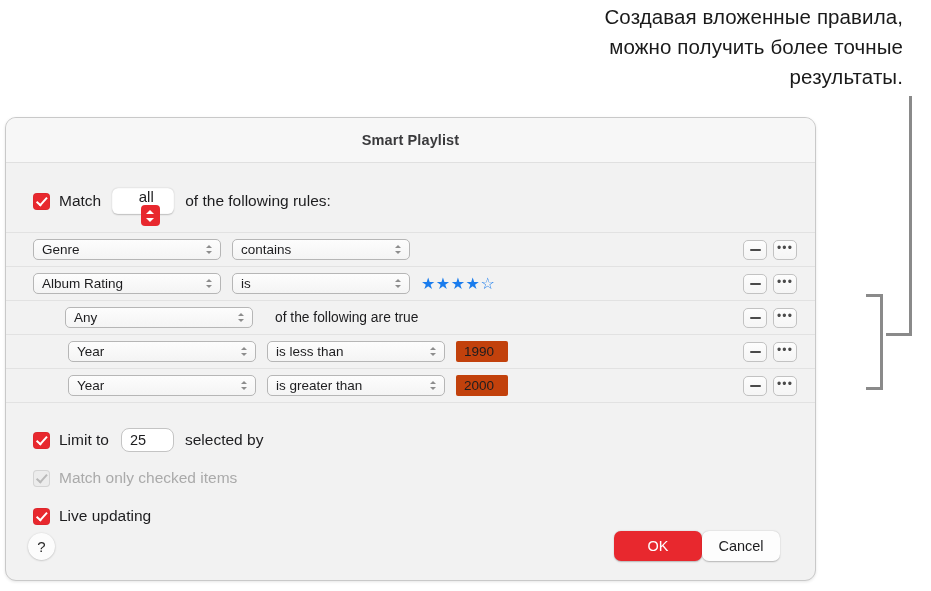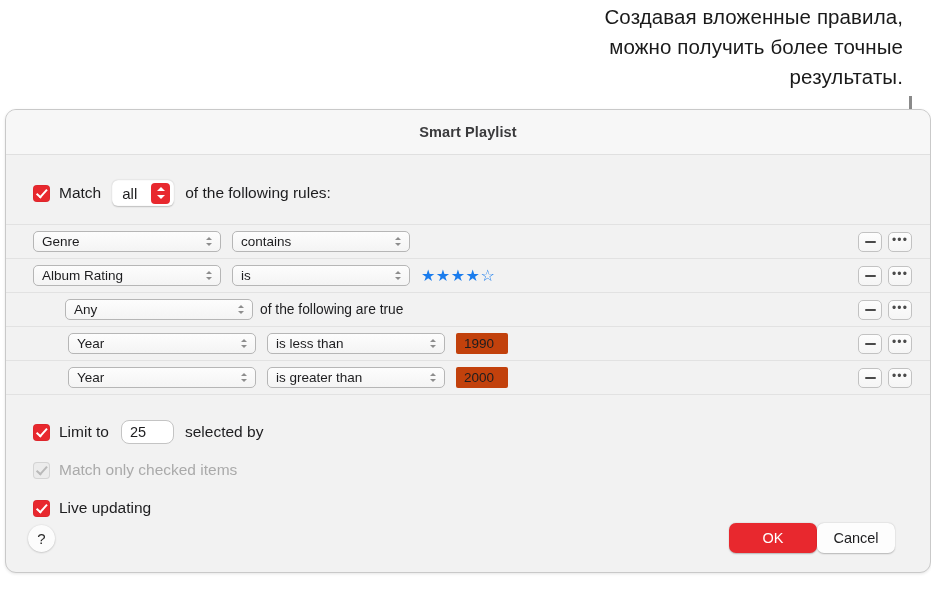--- a/index.html
+++ b/index.html
@@ -68,22 +68,22 @@
     top: 387px;
     width: 17px;
     height: 3px;
     background: #8a8a8a;
   }
 
   
   .dialog {
     position: absolute;
     left: 5px;
-    top: 109px;
-    width: 926px;
+    top: 117px;
+    width: 811px;
     height: 464px;
     background: #f2f2f2;
     border: 1px solid #c9c9c9;
     border-radius: 11px;
     box-shadow: 0 1px 3px rgba(0,0,0,0.10);
     box-sizing: border-box;
     overflow: hidden;
   }
   .titlebar {
     height: 44px;
@@ -188,21 +188,21 @@
     border-right: 4px solid transparent;
   }
   .stepper::before {
     top: 4.5px;
     border-bottom: 4.6px solid #fff;
   }
   .stepper::after {
     bottom: 4.5px;
     border-top: 4.6px solid #fff;
   }
-  .popup.match-popup { width: 62px; }
+  .popup.match-popup { width: 62px; flex-direction: column; }
   .popup.items-popup { width: 98px; }
   .popup.random-popup { width: 191px; }
 
   
   .rules { margin-top: 15px; }
   .rule {
     display: flex;
     align-items: center;
     height: 33px;
     border-top: 1px solid #e2e2e2;
@@ -282,21 +282,21 @@
     color: #1d1d1f;
   }
   .stars {
     margin-left: 11px;
     font-size: 16px;
     letter-spacing: 0.5px;
     color: #1a7ced;
     line-height: 1;
   }
   .group-text {
-    margin-left: 7px;
+    margin-left: 22px;
     font-size: 13.8px;
     color: #1d1d1f;
   }
 
   
   .rowbtns {
     position: absolute;
     right: 18px;
     top: 50%;
     transform: translateY(-50%);

